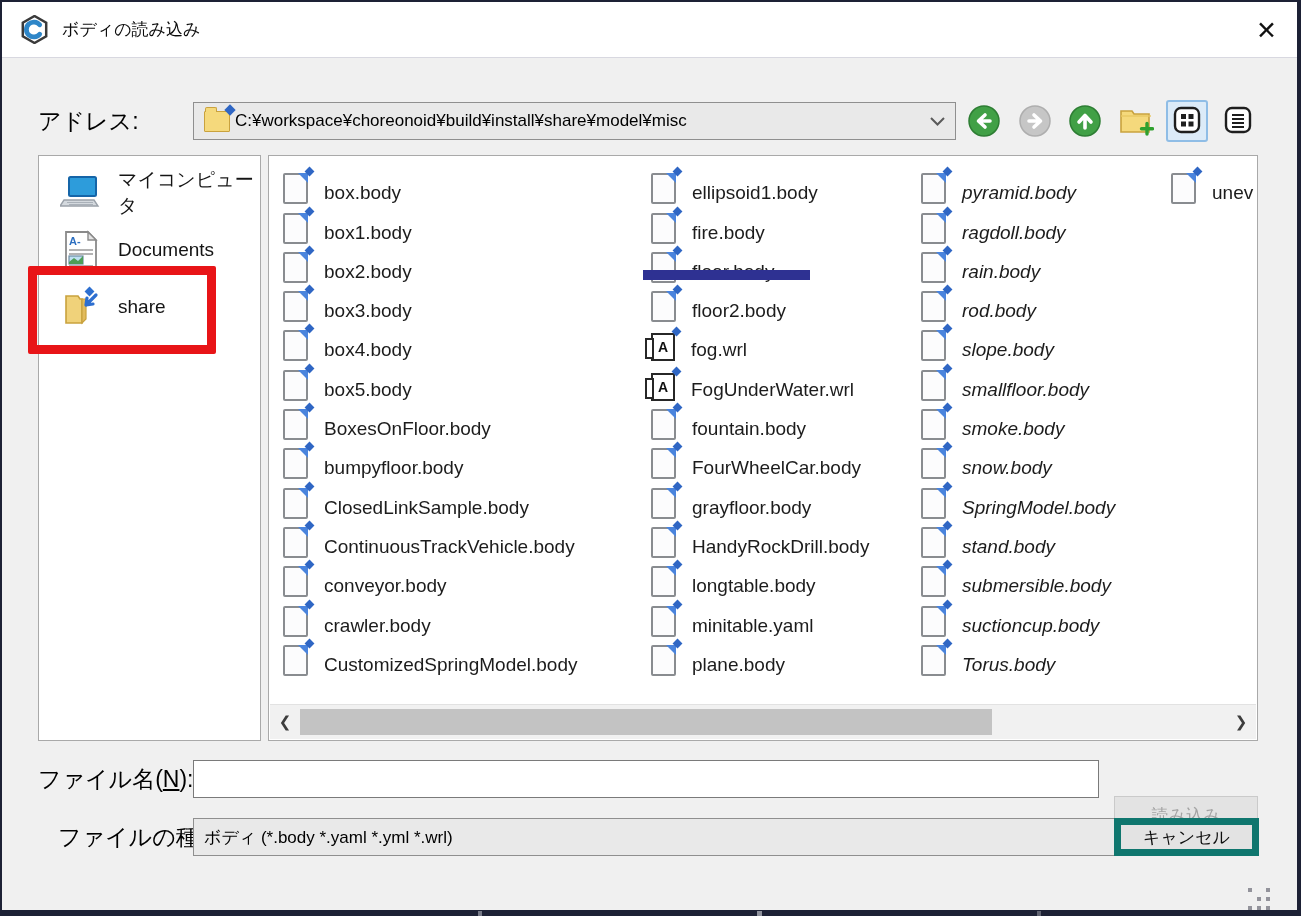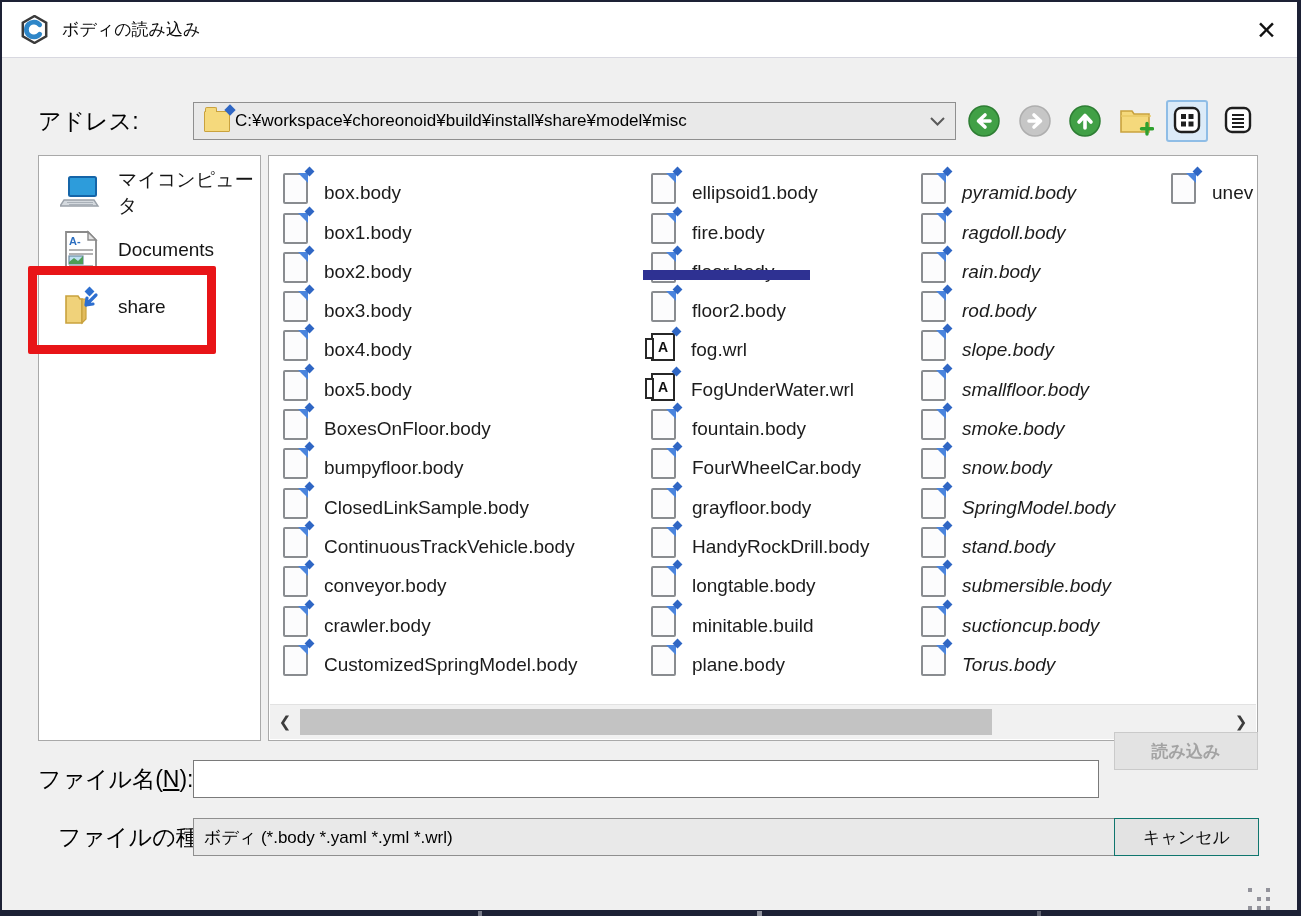--- a/index.html
+++ b/index.html
@@ -57,21 +57,21 @@
   .hthumb{position:absolute;left:30px;top:4px;width:692px;height:26px;background:#c3c3c3;cursor:pointer;}
   .harrow{position:absolute;top:0;width:26px;height:34px;display:flex;align-items:center;justify-content:center;
           color:#3d3d3d;font-size:15px;cursor:pointer;}
   .harrow.left{left:2px;} .harrow.right{right:2px;}
 
   
   .textinput{position:absolute;border:1px solid #7a7a7a;background:#fff;font-size:17px;padding:0 8px;box-sizing:border-box;
              font-family:"Liberation Sans",sans-serif;}
   .btn{position:absolute;font-size:17px;box-sizing:border-box;cursor:pointer;font-family:"Liberation Sans",sans-serif;}
   .btn.load{background:#e3e3e3;border:1px solid #cacaca;color:#a3a3a3;}
-  .btn.cancel{background:#e3e3e3;border:1px solid #0f766e;color:#0d0d0d;}
+  .btn.cancel{background:#e3e3e3;border:7px solid #0f766e;color:#0d0d0d;}
   .accesskey{text-decoration:underline;}
 
   .grip{position:absolute;left:1248px;top:888px;width:4px;height:4px;background:#93939b;
         box-shadow:18px 0 #93939b,18px 9px #93939b,9px 9px #93939b,18px 18px #93939b,9px 18px #93939b,0 18px #93939b;}
   .bseg{position:absolute;bottom:0;height:5px;}
 </style>
 </head>
 <body>
 
 <div class="stage">
@@ -291,21 +291,21 @@
         <div class="file-item">
           <span class="icon-page"></span>
           <span>HandyRockDrill.body</span>
         </div>
         <div class="file-item">
           <span class="icon-page"></span>
           <span>longtable.body</span>
         </div>
         <div class="file-item">
           <span class="icon-page"></span>
-          <span>minitable.build</span>
+          <span>minitable.yaml</span>
         </div>
         <div class="file-item">
           <span class="icon-page"></span>
           <span>plane.body</span>
         </div>
       </div>
     <div class="file-col" style="left:650px;font-style:italic;">
         <div class="file-item">
           <span class="icon-page"></span>
           <span>pyramid.body</span>
@@ -374,21 +374,21 @@
       <div class="harrow right">❯</div>
     </div>
   </div>
 
   <div class="row-label" style="left:38px;top:760px;">
     <span>ファイル名(</span>
       <span class="accesskey">N</span>
       <span>):</span>
   </div>
   <input class="textinput" style="left: 193px; top: 760px; width: 906px; height: 38px;" value="">
-  <button class="btn load" style="left:1114px;top:732px;width:144px;height:38px;font-weight:bold;">読み込み</button>
+  <button class="btn load" style="left:1114px;top:796px;width:144px;height:38px;">読み込み</button>
 
   <div class="row-label" style="left:38px;top:818px;margin-left:20px;">ファイルの種類:</div>
   <div class="combo" style="left:193px;top:818px;width:1020px;height:38px;">
     <span class="path">ボディ (*.body *.yaml *.yml *.wrl)</span>
     <span class="chev">
       <svg width="15" height="9" viewBox="0 0 15 9">
           <polyline points="1,1 7.5,7.5 14,1" fill="none" stroke="#5a5a5a" stroke-width="2"></polyline>
         </svg>
     </span>
   </div>

